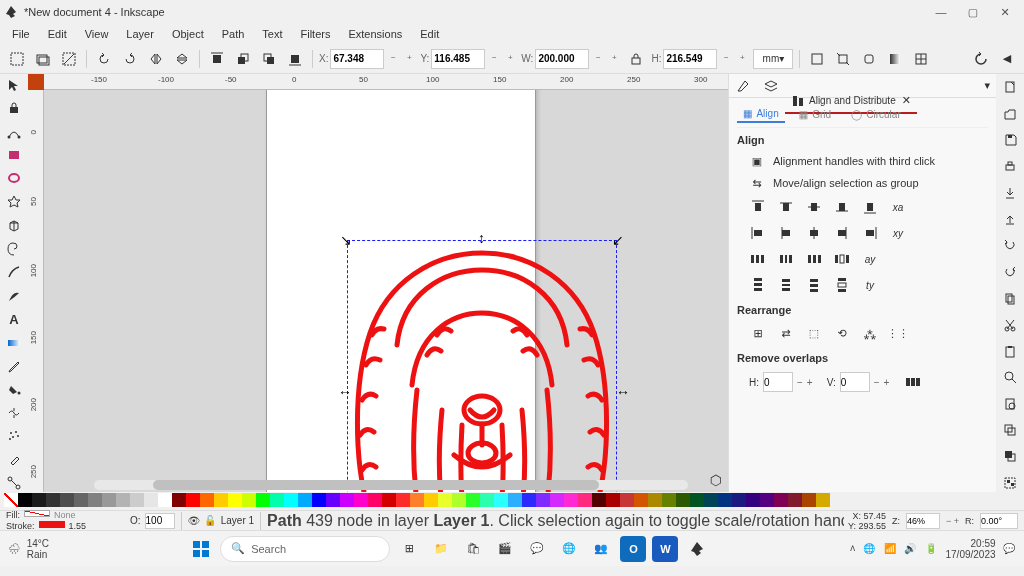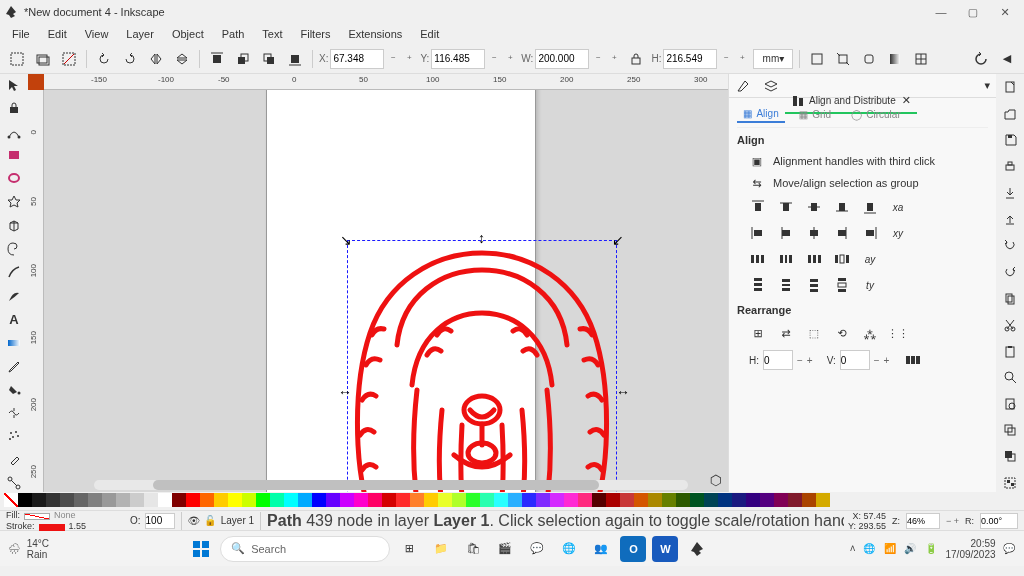--- a/index.html
+++ b/index.html
@@ -9,21 +9,21 @@
 .titlebar .title { flex: 1; font-size: 11px; }
 .titlebar .winbtns { display: flex; gap: 18px; align-items: center; margin-right: 8px; }
 .titlebar .winbtn { width: 14px; height: 14px; display: flex; align-items: center; justify-content: center; color: #555; }
 .menubar { height: 20px; display: flex; align-items: center; gap: 2px; padding: 0 4px; background: #f0f0f0; }
 .menubar .menu { padding: 2px 8px; font-size: 11px; }
 .toolbar { height: 30px; display: flex; align-items: center; gap: 4px; padding: 2px 6px; background: #f0f0f0; border-bottom: 1px solid #ddd; }
 .tbtn { width: 22px; height: 22px; display: flex; align-items: center; justify-content: center; }
 .tsep { width: 1px; height: 18px; background: #ccc; margin: 0 2px; }
 .coordbox { display: flex; align-items: center; gap: 2px; }
 .coordbox .lbl { font-size: 10px; color: #666; }
-.coordbox input { width: 54px; height: 20px; font-size: 10px; border: 1px solid #ccc; padding: 0 2px; background: #fff; }
+.coordbox input { width: 54px; height: 20px; font-size: 10px; border: 1px solid #ccc; padding: 0 2px; background: #fff; font-weight: bold; }
 .spinbtn { width: 14px; height: 20px; display: flex; flex-direction: column; }
 .spinbtn span { display:flex;align-items:center;justify-content:center;font-size:8px;color:#666;height:18px;}
 .unitsel { width: 40px; height: 20px; border: 1px solid #ccc; font-size: 10px; display: flex; align-items: center; justify-content: center; background: #fff; }
 
 .main { display: flex; height: 418px; }
 .tools-left { width: 28px; background: #f0f0f0; display: flex; flex-direction: column; align-items: center; padding-top: 2px; gap: 6px; }
 .tools-left .tool { width: 20px; height: 20px; display: flex; align-items: center; justify-content: center; }
 .canvas-area { flex: 1; display: flex; flex-direction: column; background: #c2410c; position: relative; }
 .ruler-h { height: 16px; display: flex; background: #f0f0f0; position: relative; border-bottom: 1px solid #bbb; margin-left: 16px; }
 .ruler-h .tick { position: absolute; font-size: 8px; color: #444; top: 1px; }
@@ -33,21 +33,21 @@
 .canvas { flex: 1; background: #d8d8d8; position: relative; overflow: hidden; }
 .page { position: absolute; left: 222px; top: -10px; width: 270px; height: 420px; background: #fff; box-shadow: 2px 2px 4px rgba(0,0,0,0.15); border: 1px solid #999; }
 .selbox { position: absolute; left: 303px; top: 150px; width: 270px; height: 290px; border: 1px dashed #1a1aff; }
 .selhandle { position: absolute; width: 10px; height: 10px; color: #000; font-size: 14px; }
 .scrollbar-h { position:absolute;bottom:2px;left:50px;right:40px;height:10px;background:#e8e8e8;border-radius:5px;}
 .scrollbar-h .thumb { position:absolute;left:10%;width:75%;height:100%;background:#c0c0c0;border-radius:5px;}
 
 .dock-right { width: 268px; background: #f8f8f8; border-left: 1px solid #ddd; display: flex; flex-direction: column; }
 .dock-tabs { height: 24px; display: flex; align-items: center; border-bottom: 1px solid #ddd; }
 .dock-tab { padding: 2px 6px; display: flex; align-items: center; gap: 4px; height:24px;}
-.dock-tab.active { border-bottom: 2px solid #22c55e; font-size: 10px; margin-top: 32px;}
+.dock-tab.active { border-bottom: 2px solid #b91c1c; font-size: 10px; margin-top: 32px;}
 .dock-body { flex: 1; overflow-y: auto; padding: 4px 8px; }
 .subtabs { display: flex; gap: 8px; padding: 4px 0; border-bottom: 1px solid #eee;}
 .subtab { display:flex;align-items:center;gap:4px;font-size:10px;color:#888;padding:2px 6px;}
 .subtab.active { color: #3b7dd8; border-bottom:2px solid #3b7dd8;}
 .section-title { font-size: 11px; font-weight: bold; margin: 6px 0 4px; }
 .option-row { display:flex;align-items:center;gap:8px;font-size:11px;padding:3px 0 3px 12px;}
 .option-row .ico { width:16px;height:16px;display:flex;align-items:center;justify-content:center;}
 .relativerow { display:flex;align-items:center;gap:6px;font-size:11px;padding:6px 0 6px 12px;}
 .relativerow select {font-size:10px;border:1px solid #ccc;height:20px;padding:0 4px;background:#f0f0f0;}
 .icon-grid { display:flex;gap:10px;padding:4px 12px;flex-wrap:wrap;}
@@ -58,21 +58,21 @@
 .snap-right { width: 28px; background: #f0f0f0; display:flex;flex-direction:column;align-items:center;padding-top:4px;gap:8px;}
 .snap-right .sbtn { width:20px;height:20px;display:flex;align-items:center;justify-content:center;}
 
 .palette { height: 18px; display: flex; align-items: stretch; background: #f0f0f0; padding: 1px 4px;}
 .swatch { width: 14px; height: 14px; flex-shrink:0;}
 .swatch.nocol { background: #fff; position:relative;}
 .swatch.nocol::after { content:""; position:absolute; inset:0; background: linear-gradient(to top right, transparent 46%, red 46%, red 54%, transparent 54%);}
 
 .status { height: 20px; display:flex;align-items:center;gap:4px;padding:0 6px;background:#f0f0f0;font-size:10px;border-top:1px solid #ddd;}
 .status .fillstroke { display:flex;flex-direction:column;gap:1px;font-size:9px;width:120px;}
-.status .fillstroke .row { display:flex;align-items:flex-end;gap:4px;}
+.status .fillstroke .row { display:flex;align-items:flex-start;gap:4px;}
 .status .fillstroke .sw { width:26px;height:7px;}
 .status .layer { display:flex;align-items:center;gap:4px;}
 .status .msg { flex:1;font-size:16px;color:#444; white-space:nowrap; overflow:hidden;}
 .status .right { display:flex;align-items:center;gap:6px;font-size:9px;}
 
 .taskbar { height: 36px; background: #f3f3f3; display:flex;align-items:center;padding:0 8px;gap:8px;border-top:1px solid #ddd;}
 .taskbar .weather { display:flex;align-items:center;gap:6px;font-size:10px;color:#444;}
 .taskbar .center { flex:1;display:flex;justify-content:center;align-items:center;gap:6px;}
 .taskbar .search { display:flex;align-items:center;gap:6px;background:#fff;border:1px solid #ddd;border-radius:14px;height:26px;padding:0 10px;width:170px;font-size:11px;color:#666;}
 .taskbar .ticon { width:26px;height:26px;display:flex;align-items:center;justify-content:center;border-radius:4px;}
@@ -378,21 +378,21 @@
           <circle cx="11" cy="11" r="2" fill="none" stroke="#333"></circle>
           <line x1="4" y1="4" x2="10" y2="10" stroke="#333"></line>
         </svg>
       </span>
   </div>
 
   <div class="canvas-area">
     <div class="ruler-h" id="ruler-h">
         <span class="tick" style="left: 47px;">-150</span>
         <span class="tick" style="left: 114px;">-100</span>
-        <span class="tick" style="left: 174px;">-50</span>
+        <span class="tick" style="left: 181px;">-50</span>
         <span class="tick" style="left: 248px;">0</span>
         <span class="tick" style="left: 315px;">50</span>
         <span class="tick" style="left: 382px;">100</span>
         <span class="tick" style="left: 449px;">150</span>
         <span class="tick" style="left: 516px;">200</span>
         <span class="tick" style="left: 583px;">250</span>
         <span class="tick" style="left: 650px;">300</span>
       </div>
     <div class="canvas-row">
       <div class="ruler-v" id="ruler-v">
@@ -627,20 +627,21 @@
       <div class="section-title">Rearrange</div>
       <div class="icon-grid">
         <span class="gbtn">⊞</span>
         <span class="gbtn">⇄</span>
         <span class="gbtn">⬚</span>
         <span class="gbtn">⟲</span>
         <span class="gbtn">⁂</span>
         <span class="gbtn">⋮⋮</span>
       </div>
 
+      <div class="section-title">Remove overlaps</div>
       <div class="overlap-row">
         <span>H:</span>
         <input value="0" style="">
         <span class="gray">−</span>
         <span class="gray">+</span>
         <span style="width:6px"></span>
         <span>V:</span>
         <input value="0" style="">
         <span class="gray">−</span>
         <span class="gray">+</span>

